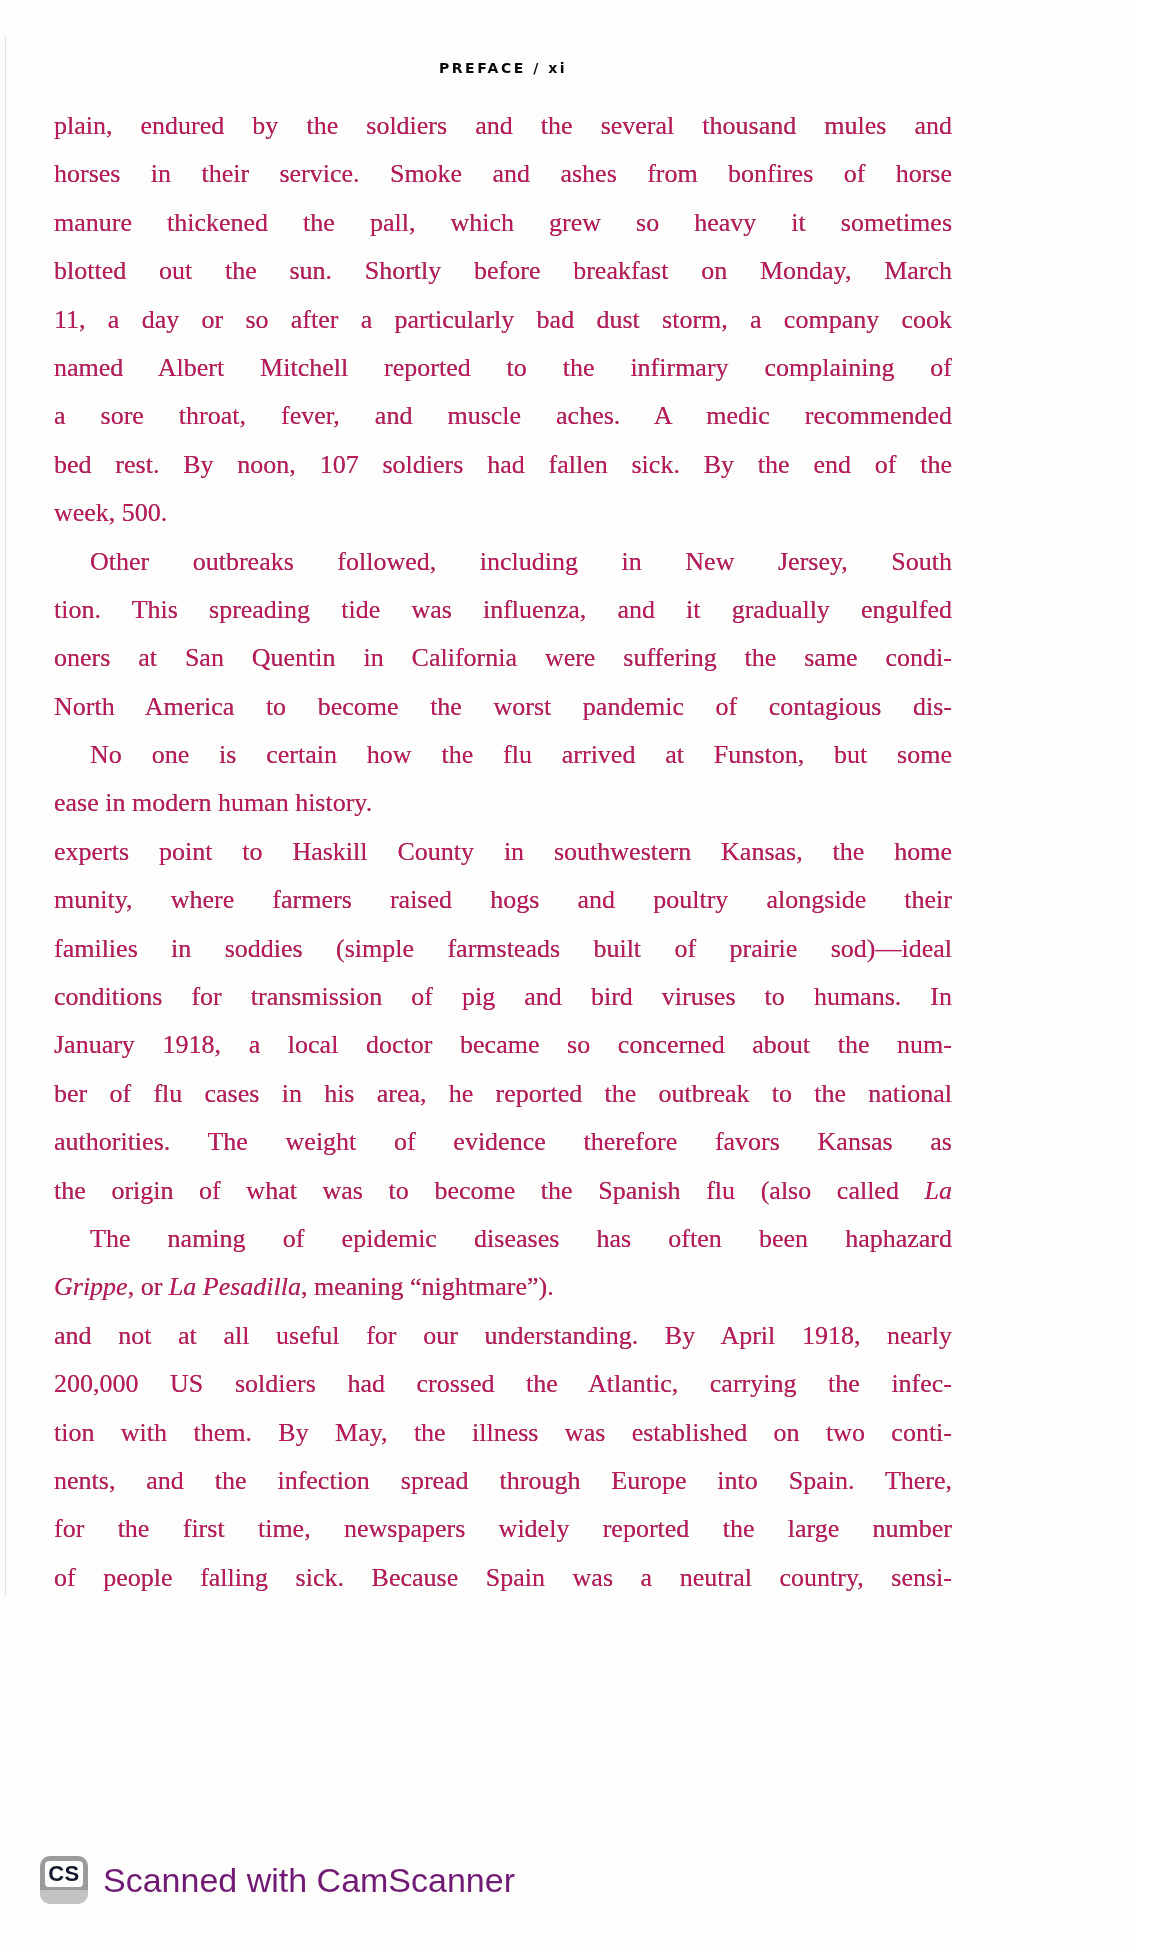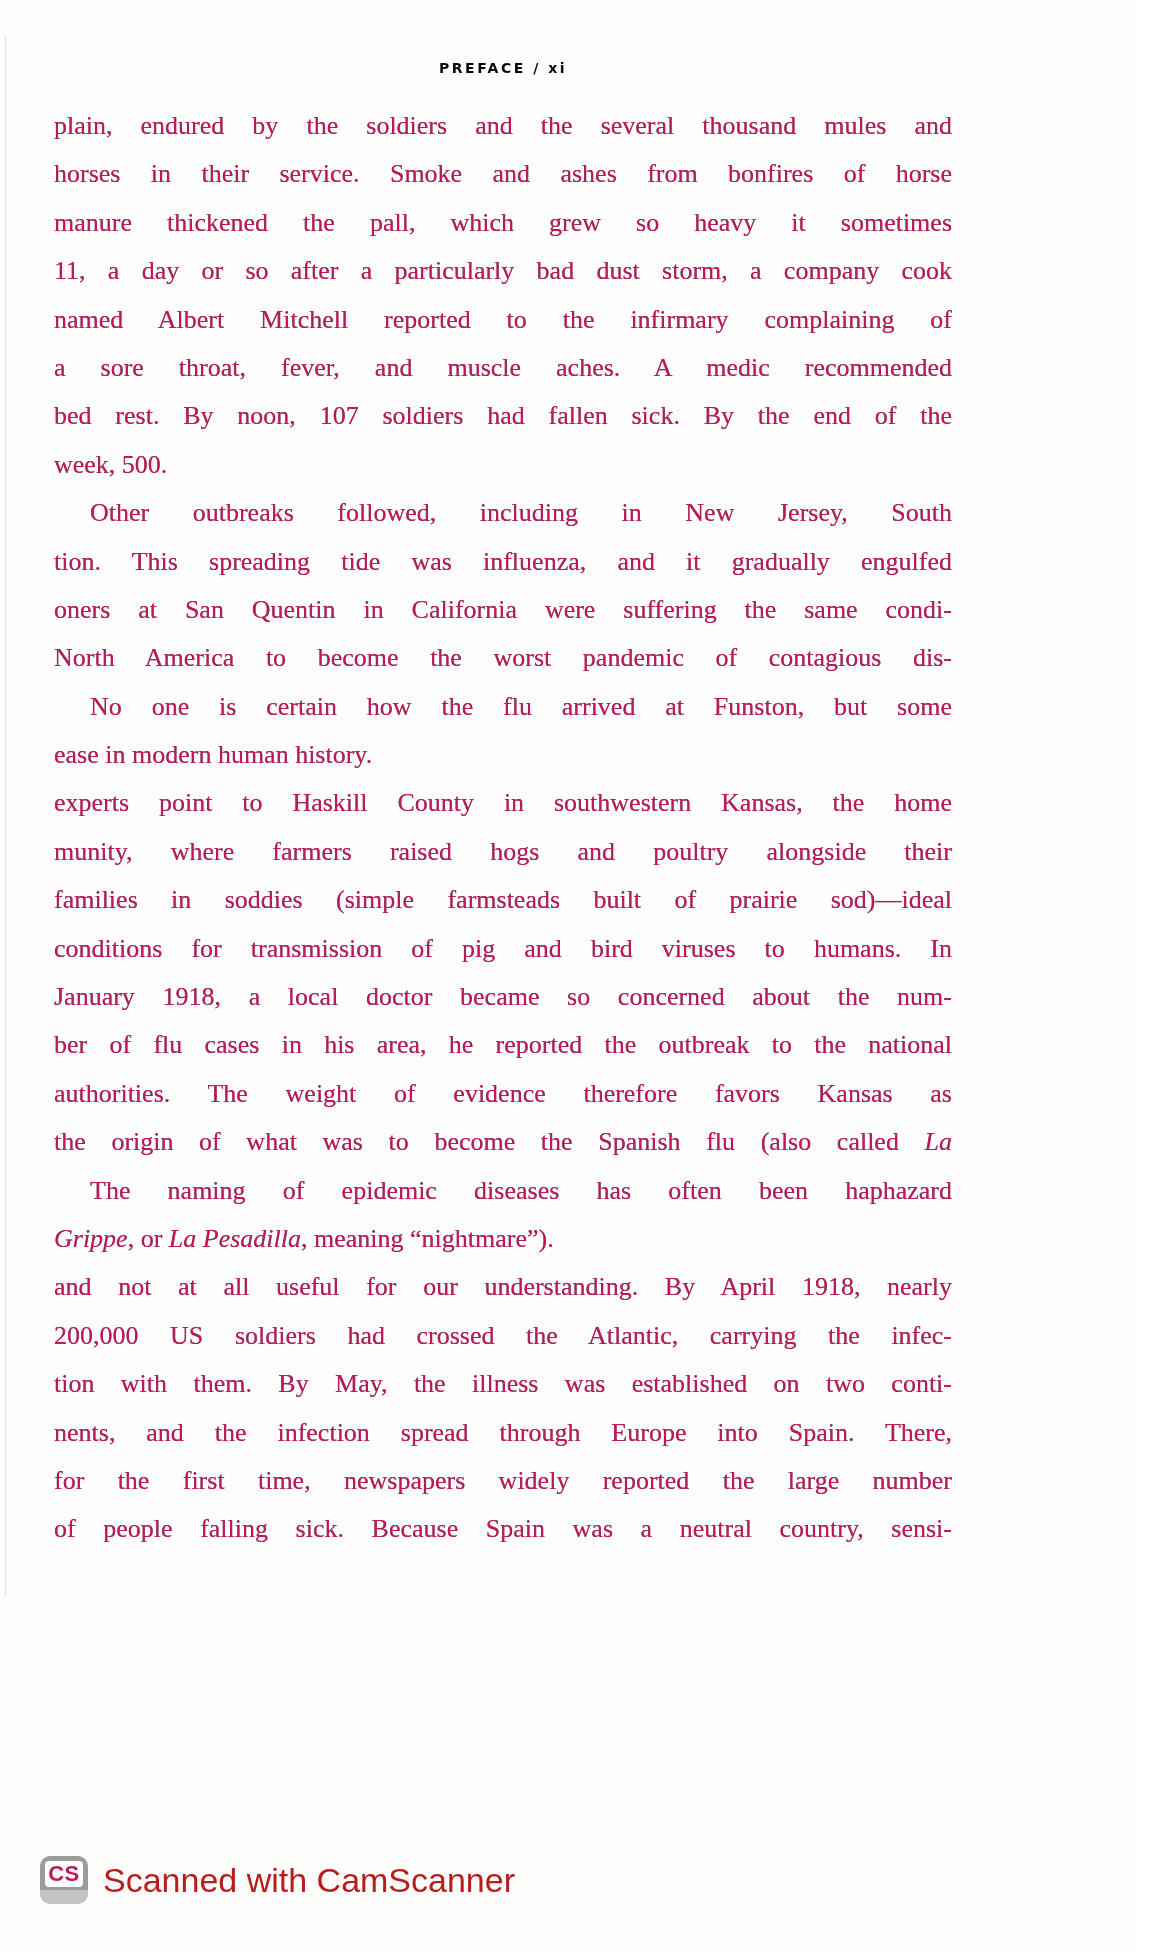--- a/index.html
+++ b/index.html
@@ -76,41 +76,42 @@
     height: 26px;
     background: #fdfdfc;
     border-radius: 4px;
     display: flex;
     align-items: center;
     justify-content: center;
     font-family: "Liberation Sans", sans-serif;
     font-weight: bold;
     font-size: 22px;
     letter-spacing: 0.5px;
-    color: #be185d;
+    color: #0f172a;
   }
   .watermark-text {
     font-family: "Liberation Sans", sans-serif;
     font-size: 34px;
-    color: #b91c1c;
+    color: #701a75;
   }
 </style>
 </head>
 <body>
 
 <div class="page">
 
   <div class="scan-edge-line"></div>
 
   <div class="running-head">PREFACE / xi</div>
 
   <div class="body-text">
       <div class="line just"><span>plain, endured by the soldiers and the several thousand mules and</span></div>
       <div class="line just"><span>horses in their service. Smoke and ashes from bonfires of horse</span></div>
       <div class="line just"><span>manure thickened the pall, which grew so heavy it sometimes</span></div>
+      <div class="line just"><span>blotted out the sun. Shortly before breakfast on Monday, March</span></div>
       <div class="line just"><span>11, a day or so after a particularly bad dust storm, a company cook</span></div>
       <div class="line just"><span>named Albert Mitchell reported to the infirmary complaining of</span></div>
       <div class="line just"><span>a sore throat, fever, and muscle aches. A medic recommended</span></div>
       <div class="line just"><span>bed rest. By noon, 107 soldiers had fallen sick. By the end of the</span></div>
       <div class="line"><span>week, 500.</span></div>
       <div class="line just indent"><span>Other outbreaks followed, including in New Jersey, South</span></div>
       <div class="line just"><span>tion. This spreading tide was influenza, and it gradually engulfed</span></div>
       <div class="line just"><span>oners at San Quentin in California were suffering the same condi-</span></div>
       <div class="line just"><span>North America to become the worst pandemic of contagious dis-</span></div>
       <div class="line just indent"><span>No one is certain how the flu arrived at Funston, but some</span></div>

